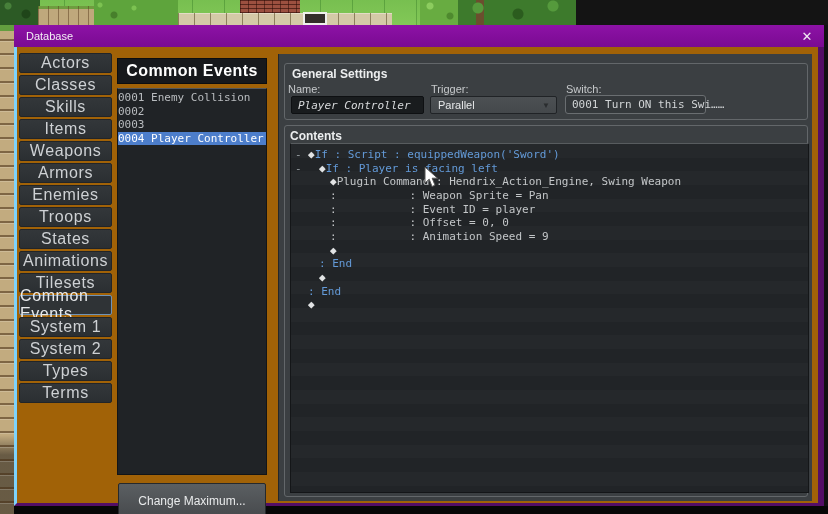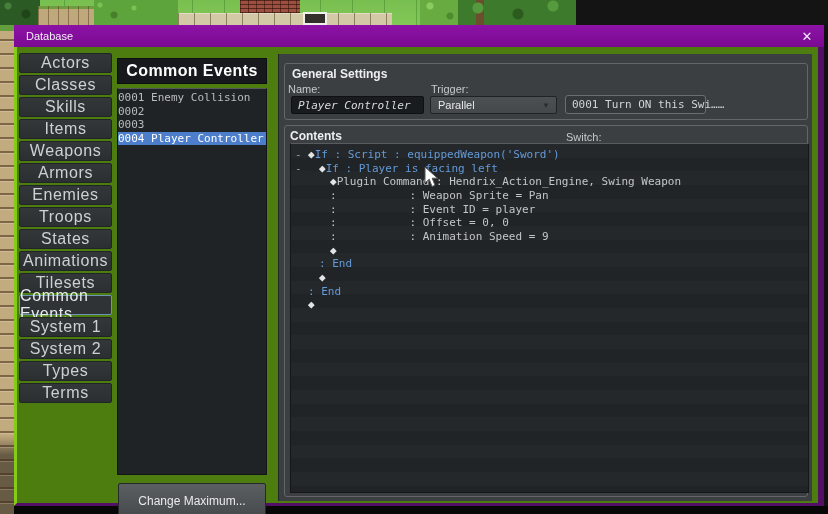--- a/index.html
+++ b/index.html
@@ -29,21 +29,21 @@
   .tree-r{position:absolute;left:458px;top:0;width:118px;height:25px;background:#3d7a2c;
           background-image:radial-gradient(circle at 20px 8px,#559a3c 5px,transparent 6px),radial-gradient(circle at 60px 14px,#2b5c1e 5px,transparent 6px),radial-gradient(circle at 95px 6px,#559a3c 5px,transparent 6px),linear-gradient(90deg,transparent 0 18px,#6b4e2e 18px 26px,transparent 26px);}
   .map-left{position:absolute;left:0;top:25px;width:14px;height:489px;background:#c2ab7f;
             background-image:linear-gradient(#639e3f 0 6px,transparent 6px),
                              repeating-linear-gradient(180deg,rgba(70,45,20,.55) 0 2px,rgba(255,255,255,.18) 2px 3px,transparent 3px 14px),
                              linear-gradient(180deg,transparent 0 410px,rgba(30,25,20,.55) 430px 489px);
             background-size:100% 100%, 100% 100%, 100% 100%;}
   .bottom-strip{position:absolute;left:14px;top:506px;width:814px;height:8px;background:#070707;}
   
   .window{position:absolute;left:14px;top:25px;width:810px;height:481px;box-sizing:border-box;
-          background:#4d7c0f;border-left:3px solid #84cc16;border-right:6px solid #530e66;border-bottom:3px solid #530e66;}
+          background:#a16207;border-left:3px solid #7dd3fc;border-right:6px solid #530e66;border-bottom:3px solid #530e66;}
   .titlebar{position:absolute;left:-3px;top:0;width:810px;height:22px;
             background:linear-gradient(#8d12a6,#7a0a92);display:flex;align-items:center;}
   .titlebar .t{color:#f3eef5;font-size:11px;padding-left:12px;}
   .close-x{position:absolute;right:8px;top:2px;width:18px;height:18px;color:#f0e8f2;font-size:13px;
            display:flex;align-items:center;justify-content:center;cursor:default;}
   .win-body{position:absolute;left:0;top:22px;right:0;bottom:0;}
   
   .tab{position:absolute;left:2px;width:93px;height:20px;box-sizing:border-box;
        background:linear-gradient(#33373a,#2b2f32);border:1px solid #222528;border-radius:2px;
        color:#ced1d4;font-size:16px;letter-spacing:.6px;display:flex;align-items:center;justify-content:center;}
@@ -186,21 +186,21 @@
 
         <div class="groupbox" style="left:5px;top:9px;width:524px;height:57px;">
           <div class="gb-title">General Settings</div>
           <div class="fld-label" style="left:3px;top:19px;">Name:</div>
           <input class="inputbox" style="left: 6px; top: 32px; width: 133px;" value="Player Controller">
           <div class="fld-label" style="left:146px;top:19px;">Trigger:</div>
           <div class="dropdown" style="left:145px;top:32px;width:127px;">
             <span>Parallel</span>
             <span class="arrow">▼</span>
           </div>
-          <div class="fld-label" style="left:281px;top:19px;margin-top:48px;">Switch:</div>
+          <div class="fld-label" style="left:281px;top:19px;">Switch:</div>
           <div class="switch-btn" style="left:280px;top:31px;width:141px;"><span>0001 Turn ON this Swi……</span></div>
         </div>
 
         <div class="groupbox" style="left:5px;top:71px;width:524px;height:372px;">
           <div class="gb-title" style="padding-left:5px;">Contents</div>
           <div class="ev-list">
             <div class="ev ind0 c-blue"><span class="gut">-</span><span class="body"><span class="dmd">◆</span><span class="txt">If : Script : equippedWeapon('Sword')</span></span></div>
             <div class="ev ind1 c-blue"><span class="gut">-</span><span class="body"><span class="dmd">◆</span><span class="txt">If : Player is facing left</span></span></div>
             <div class="ev ind2 c-white"><span class="gut"></span><span class="body"><span class="dmd">◆</span><span class="txt">Plugin Command : Hendrix_Action_Engine, Swing Weapon</span></span></div>
             <div class="ev ind2 c-white"><span class="gut"></span><span class="body"><span class="dmd"></span><span class="txt">:           : Weapon Sprite = Pan</span></span></div>

